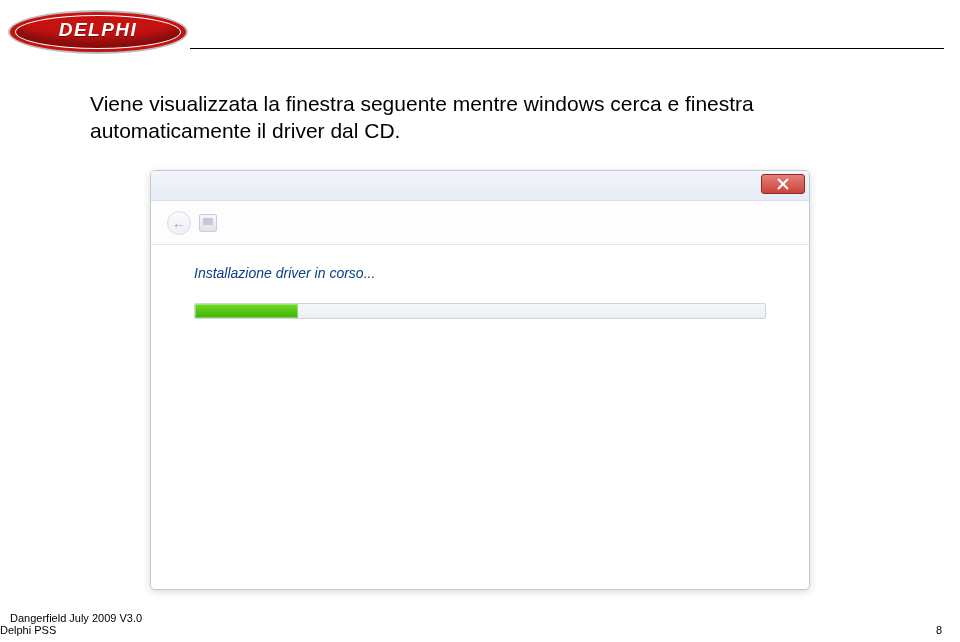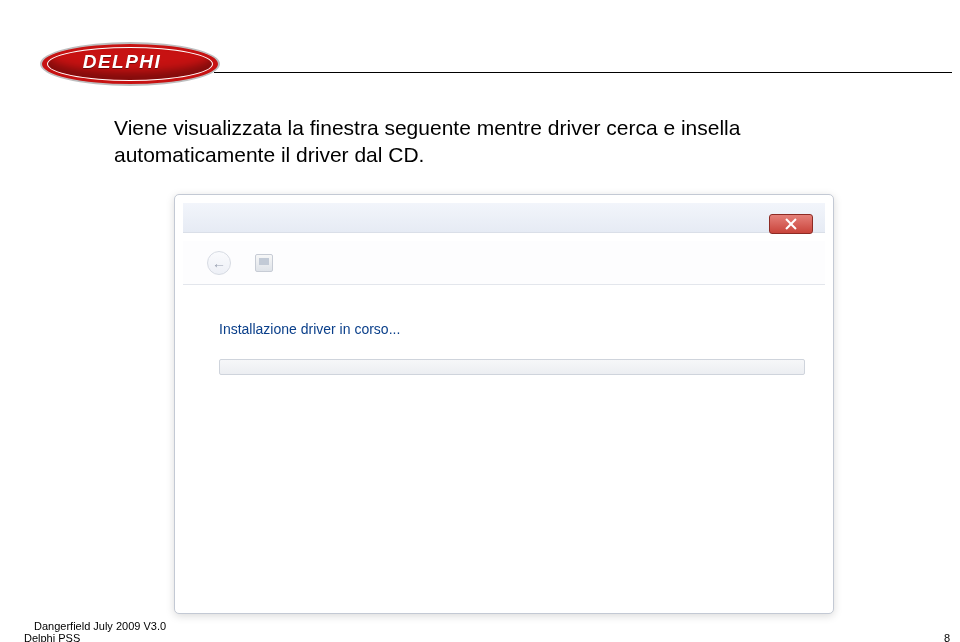--- a/index.html
+++ b/index.html
@@ -1,15 +1,15 @@
 <!DOCTYPE html>
 <html><head>
 <meta charset="utf-8">
 <style>
-  * { box-sizing: border-box; margin: 8px; padding: 0; }
+  * { box-sizing: border-box; margin: 0; padding: 0; }
   body {
     width: 960px;
     height: 642px;
     background: #ffffff;
     font-family: Arial, Helvetica, sans-serif;
     position: relative;
     overflow: hidden;
   }
 
   
@@ -157,21 +157,22 @@
     position: absolute;
     left: 3px; top: 3px; right: 3px; bottom: 6px;
     background: #c2cad6;
   }
   .dialog-title {
     font-size: 13px;
     color: #1a1a1a;
   }
 
   .dialog-body {
-    padding: 20px 28px;
+    padding: 20px 43px;
+    font-style: italic;
   }
   .install-label {
     color: #0a3f8a;
     font-size: 14px;
     margin-bottom: 22px;
   }
   .progress-track {
     width: 100%;
     height: 16px;
     border: 1px solid #cfd4dc;
@@ -218,21 +219,21 @@
 </head>
 <body>
 
 <div class="logo">
   <div class="logo-ellipse"></div>
   <div class="logo-inner-ellipse"></div>
   <div class="logo-text">DELPHI</div>
 </div>
 <div class="header-rule"></div>
 
-<div class="body-text">Viene visualizzata la finestra seguente mentre driver cerca e insella automaticamente il driver dal CD.</div>
+<div class="body-text">Viene visualizzata la finestra seguente mentre windows cerca e finestra automaticamente il driver dal CD.</div>
 
 <div class="dialog">
   <div class="dialog-titlebar">
     <div class="close-btn">
       <span class="close-x"></span>
     </div>
   </div>
   <div class="dialog-header">
     <div class="back-arrow">
       <span>←</span>

